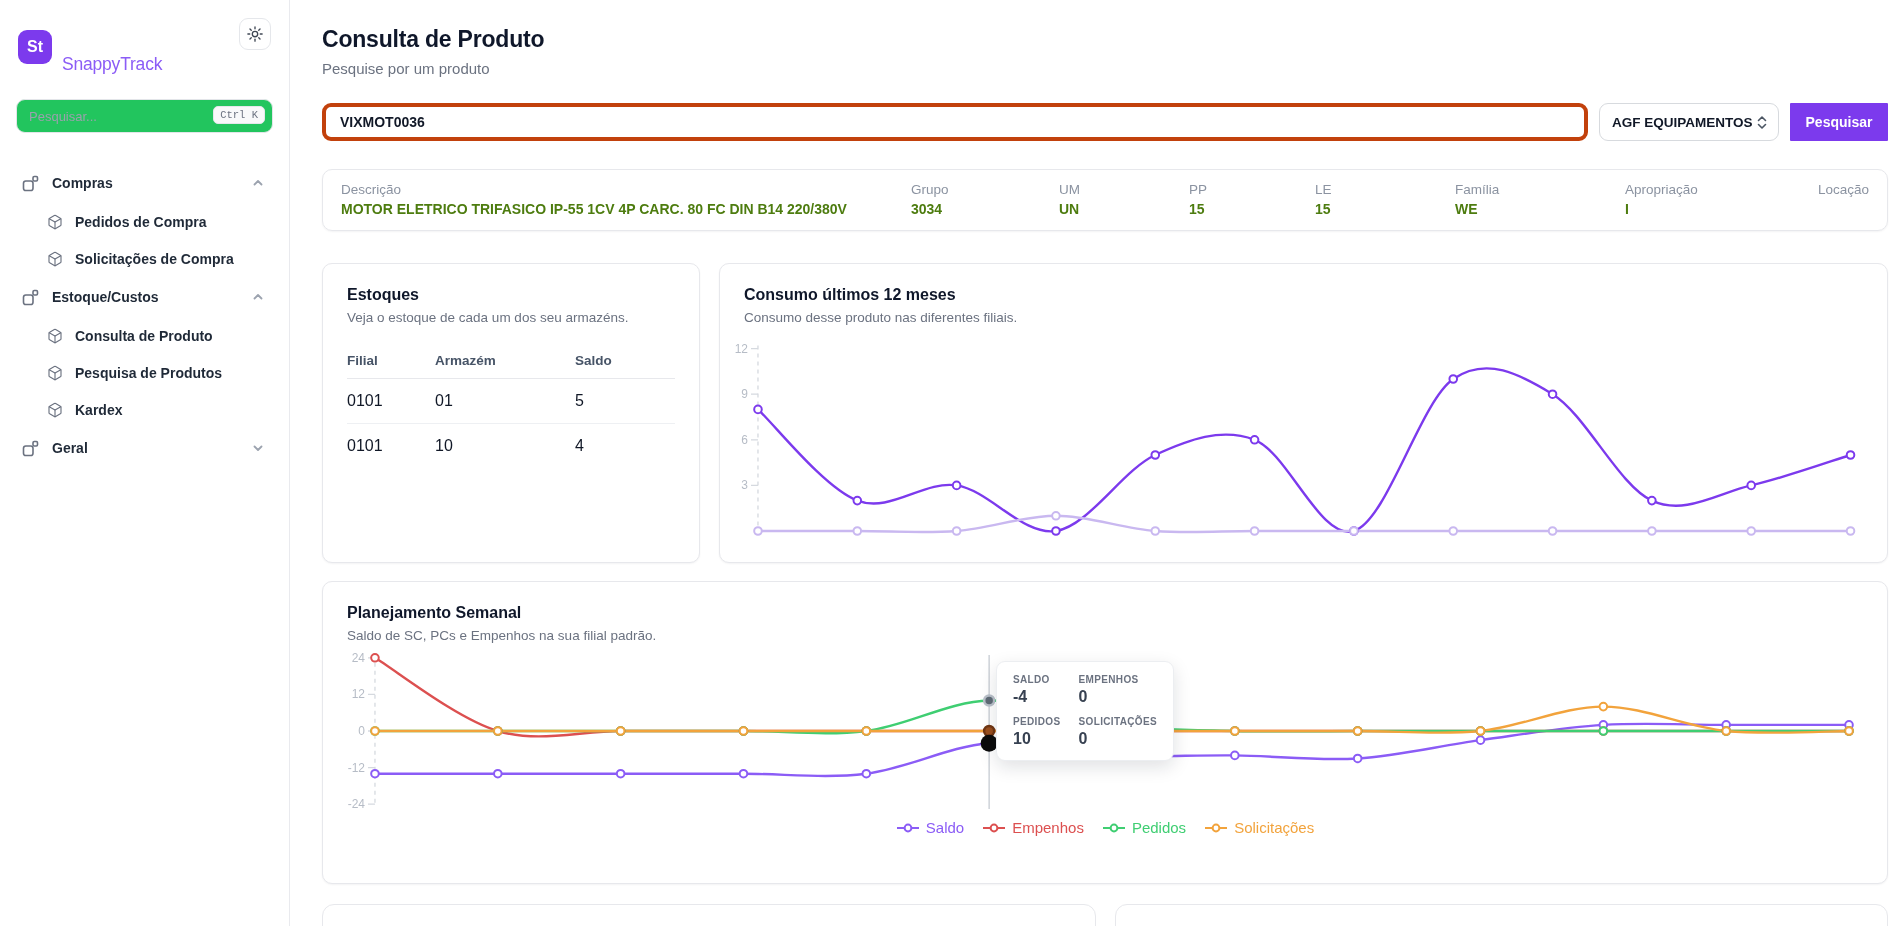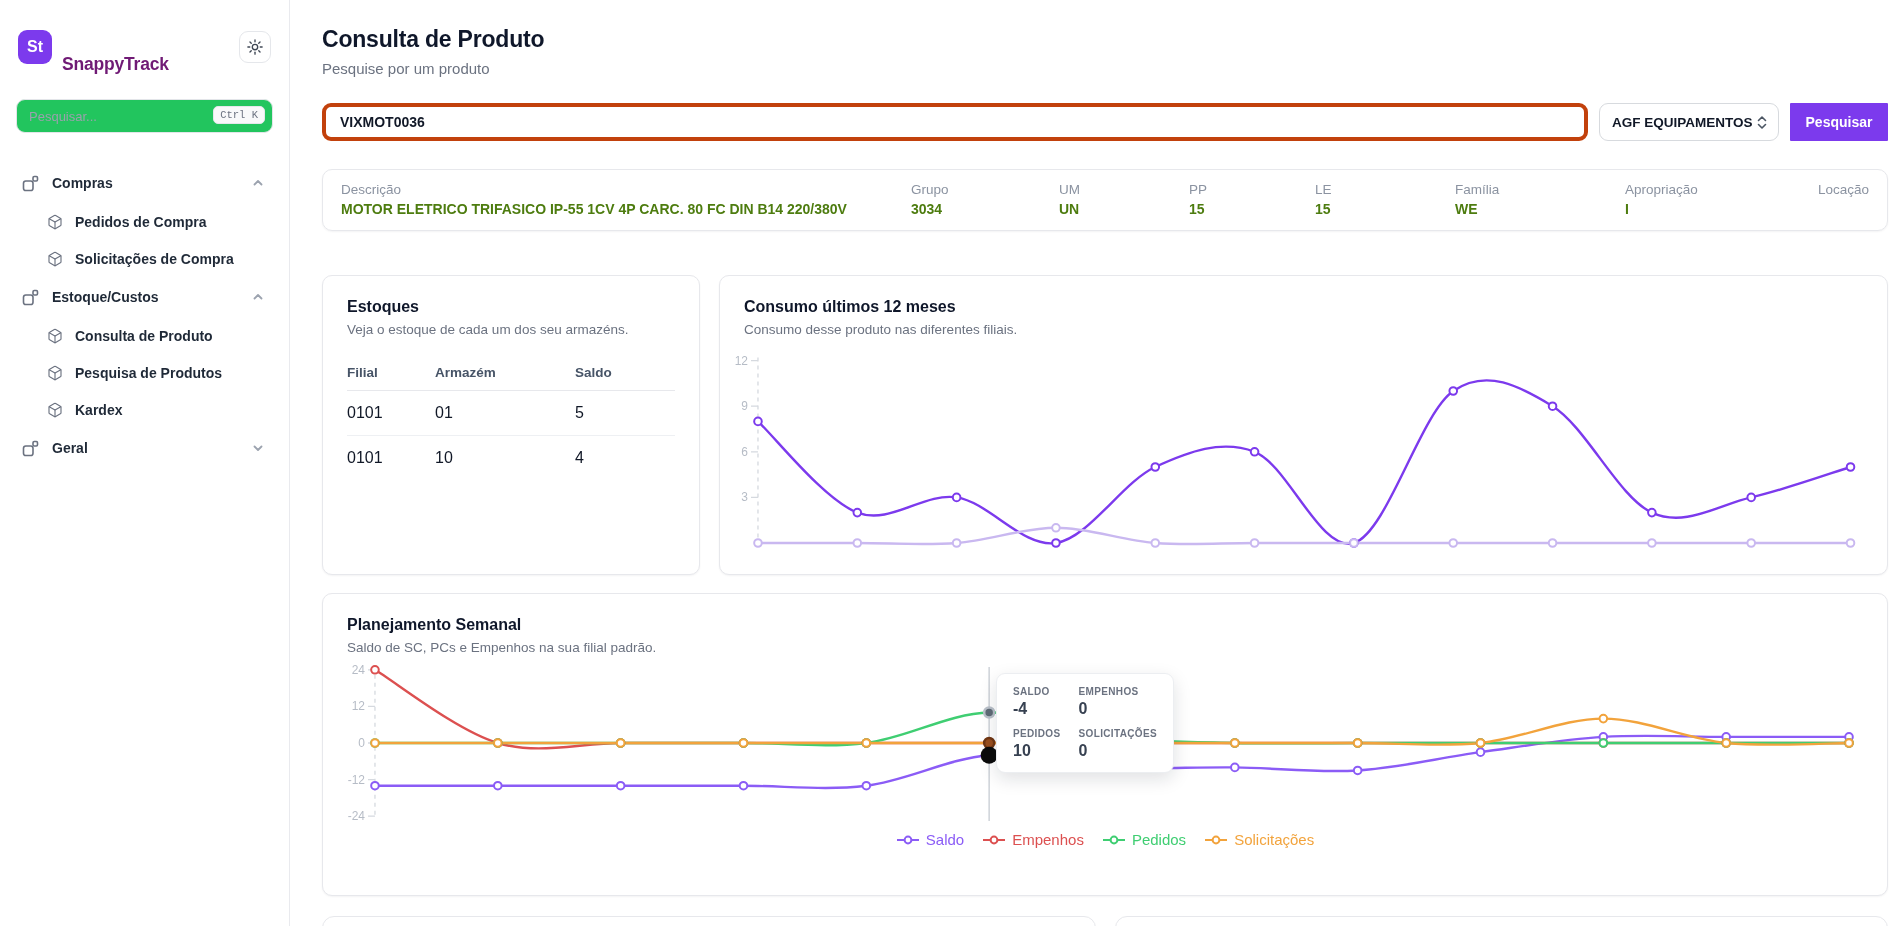--- a/index.html
+++ b/index.html
@@ -1,24 +1,24 @@
 <!DOCTYPE html>
 <html><head>
 <meta charset="utf-8">
 <style>
   html,body{margin:0;padding:0;background:#fff;font-family:"Liberation Sans",sans-serif;color:#111827;}
   *{box-sizing:border-box;}
   .app{display:flex;width:1901px;height:926px;overflow:hidden;}
 
   
   .sidebar{width:290px;min-width:290px;height:926px;border-right:1px solid #e9eaee;padding:18px 16px;background:#fff;}
-  .brand-row{display:flex;align-items:center;justify-content:space-between;padding:0 2px 0 2px;}
+  .brand-row{display:flex;justify-content:space-between;padding:0 2px 0 2px;}
   .brand{display:flex;align-items:center;gap:10px;cursor:pointer;}
   .logo{width:34px;height:34px;border-radius:9px;background:#7c3aed;color:#fff;display:flex;align-items:center;justify-content:center;font-weight:700;font-size:16px;}
-  .brand-name{font-size:17.5px;font-weight:700;color:#701a75;letter-spacing:-0.2px;margin-top:36px;}
+  .brand-name{font-size:17.5px;font-weight:400;color:#8b5cf6;letter-spacing:-0.2px;margin-top:36px;}
   .theme-btn{width:32px;height:32px;border:1px solid #e5e7eb;border-radius:9px;background:#fff;display:flex;align-items:center;justify-content:center;cursor:pointer;padding:0;}
   .side-search{position:relative;margin-top:24px;}
   .side-search input{width:100%;height:34px;border:1px solid #e3e5e9;border-radius:9px;padding:0 66px 0 12px;font-size:13px;color:#374151;background:#22c55e;outline:none;}
   .side-search input::placeholder{color:#9aa1ad;}
   .side-search kbd{position:absolute;right:8px;top:7px;font-family:"Liberation Mono",monospace;font-size:10.5px;color:#6b7280;background:#f8f9fa;border:1px solid #e5e7eb;border-radius:5px;padding:2px 6px;}
   .nav{margin-top:30px;}
   .nav-group-header{display:flex;align-items:center;gap:13px;height:40px;padding:0 8px 0 6px;cursor:pointer;}
   .nav-group-header .label{font-size:14px;font-weight:700;color:#1f2937;flex:1;}
   .nav-item{display:flex;align-items:center;gap:12px;height:37px;padding:0 6px 0 31px;cursor:pointer;border-radius:8px;}
   .nav-item .label{font-size:14px;font-weight:600;color:#1f2937;}
@@ -33,21 +33,21 @@
   .search-row input{flex:1;height:38px;border:4px solid #c2410c;border-radius:9px;padding:0 14px;font-size:14px;font-weight:600;color:#111827;outline:none;}
   .select-box{width:180px;height:38px;border:1px solid #d7dade;border-radius:9px;display:flex;align-items:center;justify-content:space-between;padding:0 10px 0 12px;cursor:pointer;background:#fff;}
   .select-box .sel-label{font-size:13.5px;font-weight:600;color:#111827;white-space:nowrap;}
   .search-btn{width:98px;height:38px;background:#7c3aed;color:#fff;border:none;border-radius:1px;font-size:14px;font-weight:700;cursor:pointer;font-family:"Liberation Sans",sans-serif;}
 
   .product-bar{margin-top:28px;border:1px solid #e7e8ec;border-radius:10px;box-shadow:0 1px 2px rgba(16,24,40,.05);padding:12px 18px;display:grid;grid-template-columns:minmax(0,1fr) 148px 130px 126px 140px 170px 180px 64px;align-items:center;}
   .field .flabel{font-size:13.5px;color:#8b93a1;}
   .field .fvalue{margin-top:4px;font-size:14px;font-weight:700;color:#4d7c0f;white-space:nowrap;min-height:17px;}
   .field.right{text-align:right;}
 
-  .cards-row{display:flex;gap:19px;margin-top:44px;}
+  .cards-row{display:flex;gap:19px;margin-top:32px;}
   .card{background:#fff;border:1px solid #e7e8ec;border-radius:10px;box-shadow:0 1px 2px rgba(16,24,40,.05);}
   .card-est{width:378px;min-width:378px;height:300px;padding:22px 24px;}
   .card-cons{flex:1;height:300px;padding:22px 24px;overflow:hidden;}
   .card-plan{margin-top:18px;height:303px;padding:22px 24px;overflow:hidden;}
   .card-title{font-size:16px;font-weight:700;color:#0f172a;}
   .card-sub{margin-top:6px;font-size:13.5px;color:#6b7280;}
 
   .est-table{width:100%;margin-top:18px;border-collapse:collapse;}
   .est-table th{text-align:left;color:#475467;font-weight:600;font-size:13.5px;padding:10px 0;border-bottom:1px solid #e7e8ec;}
   .est-table td{font-size:16px;color:#111827;padding:13px 0;border-bottom:1px solid #eef0f3;}

